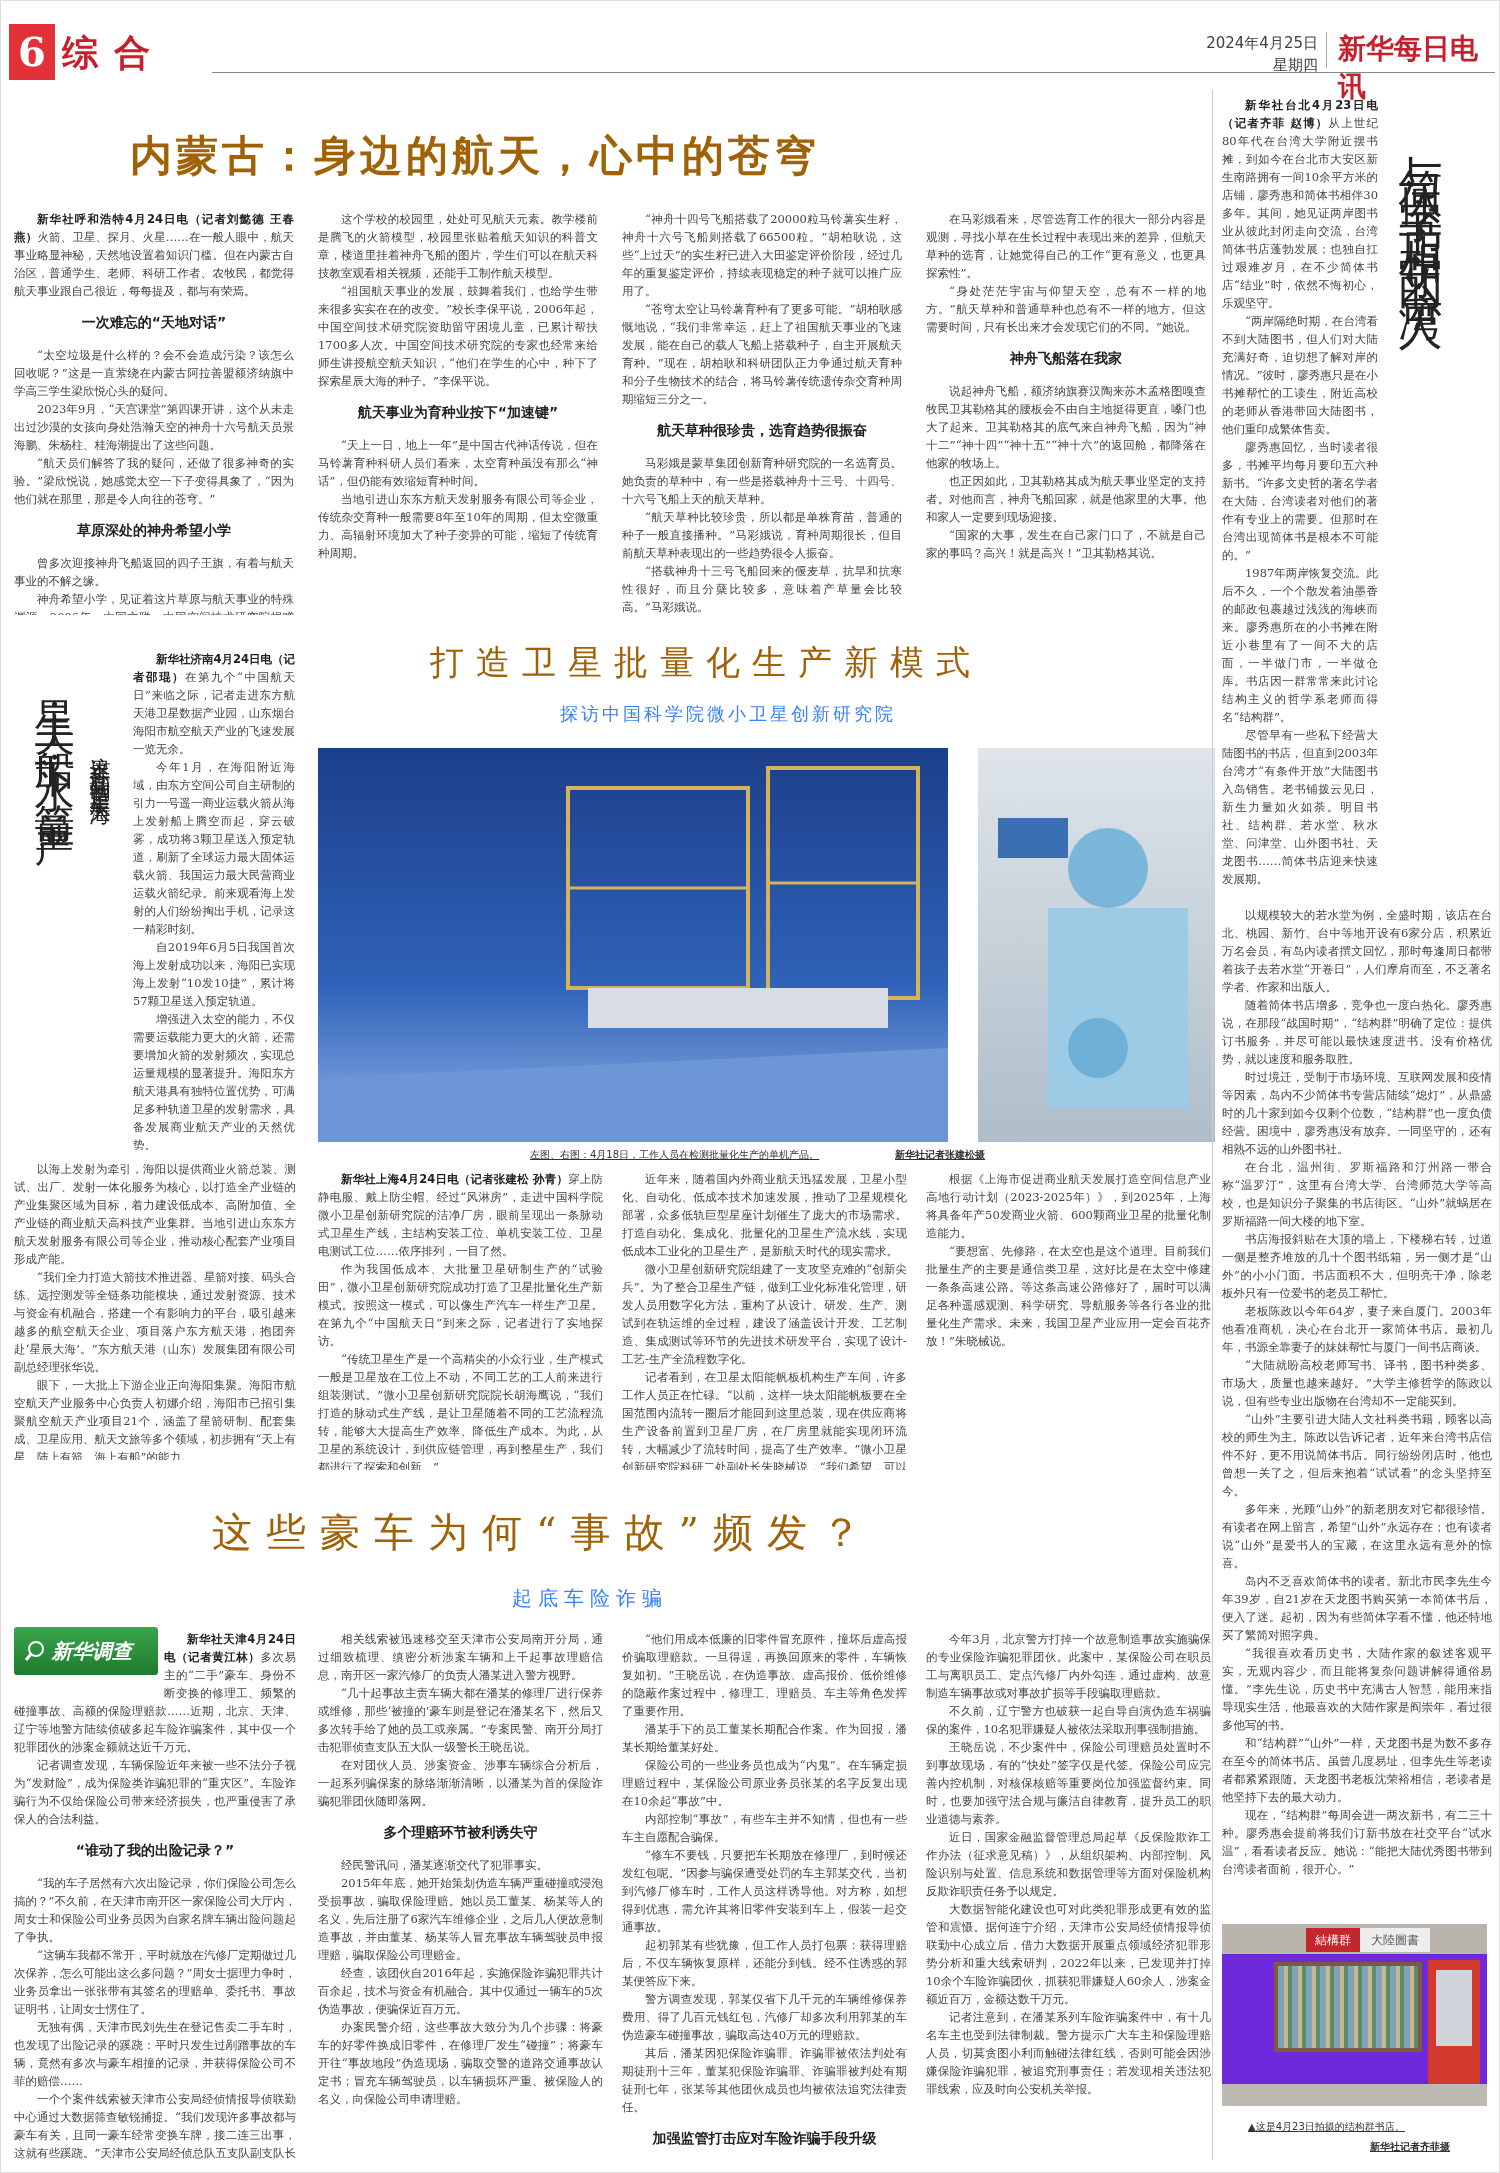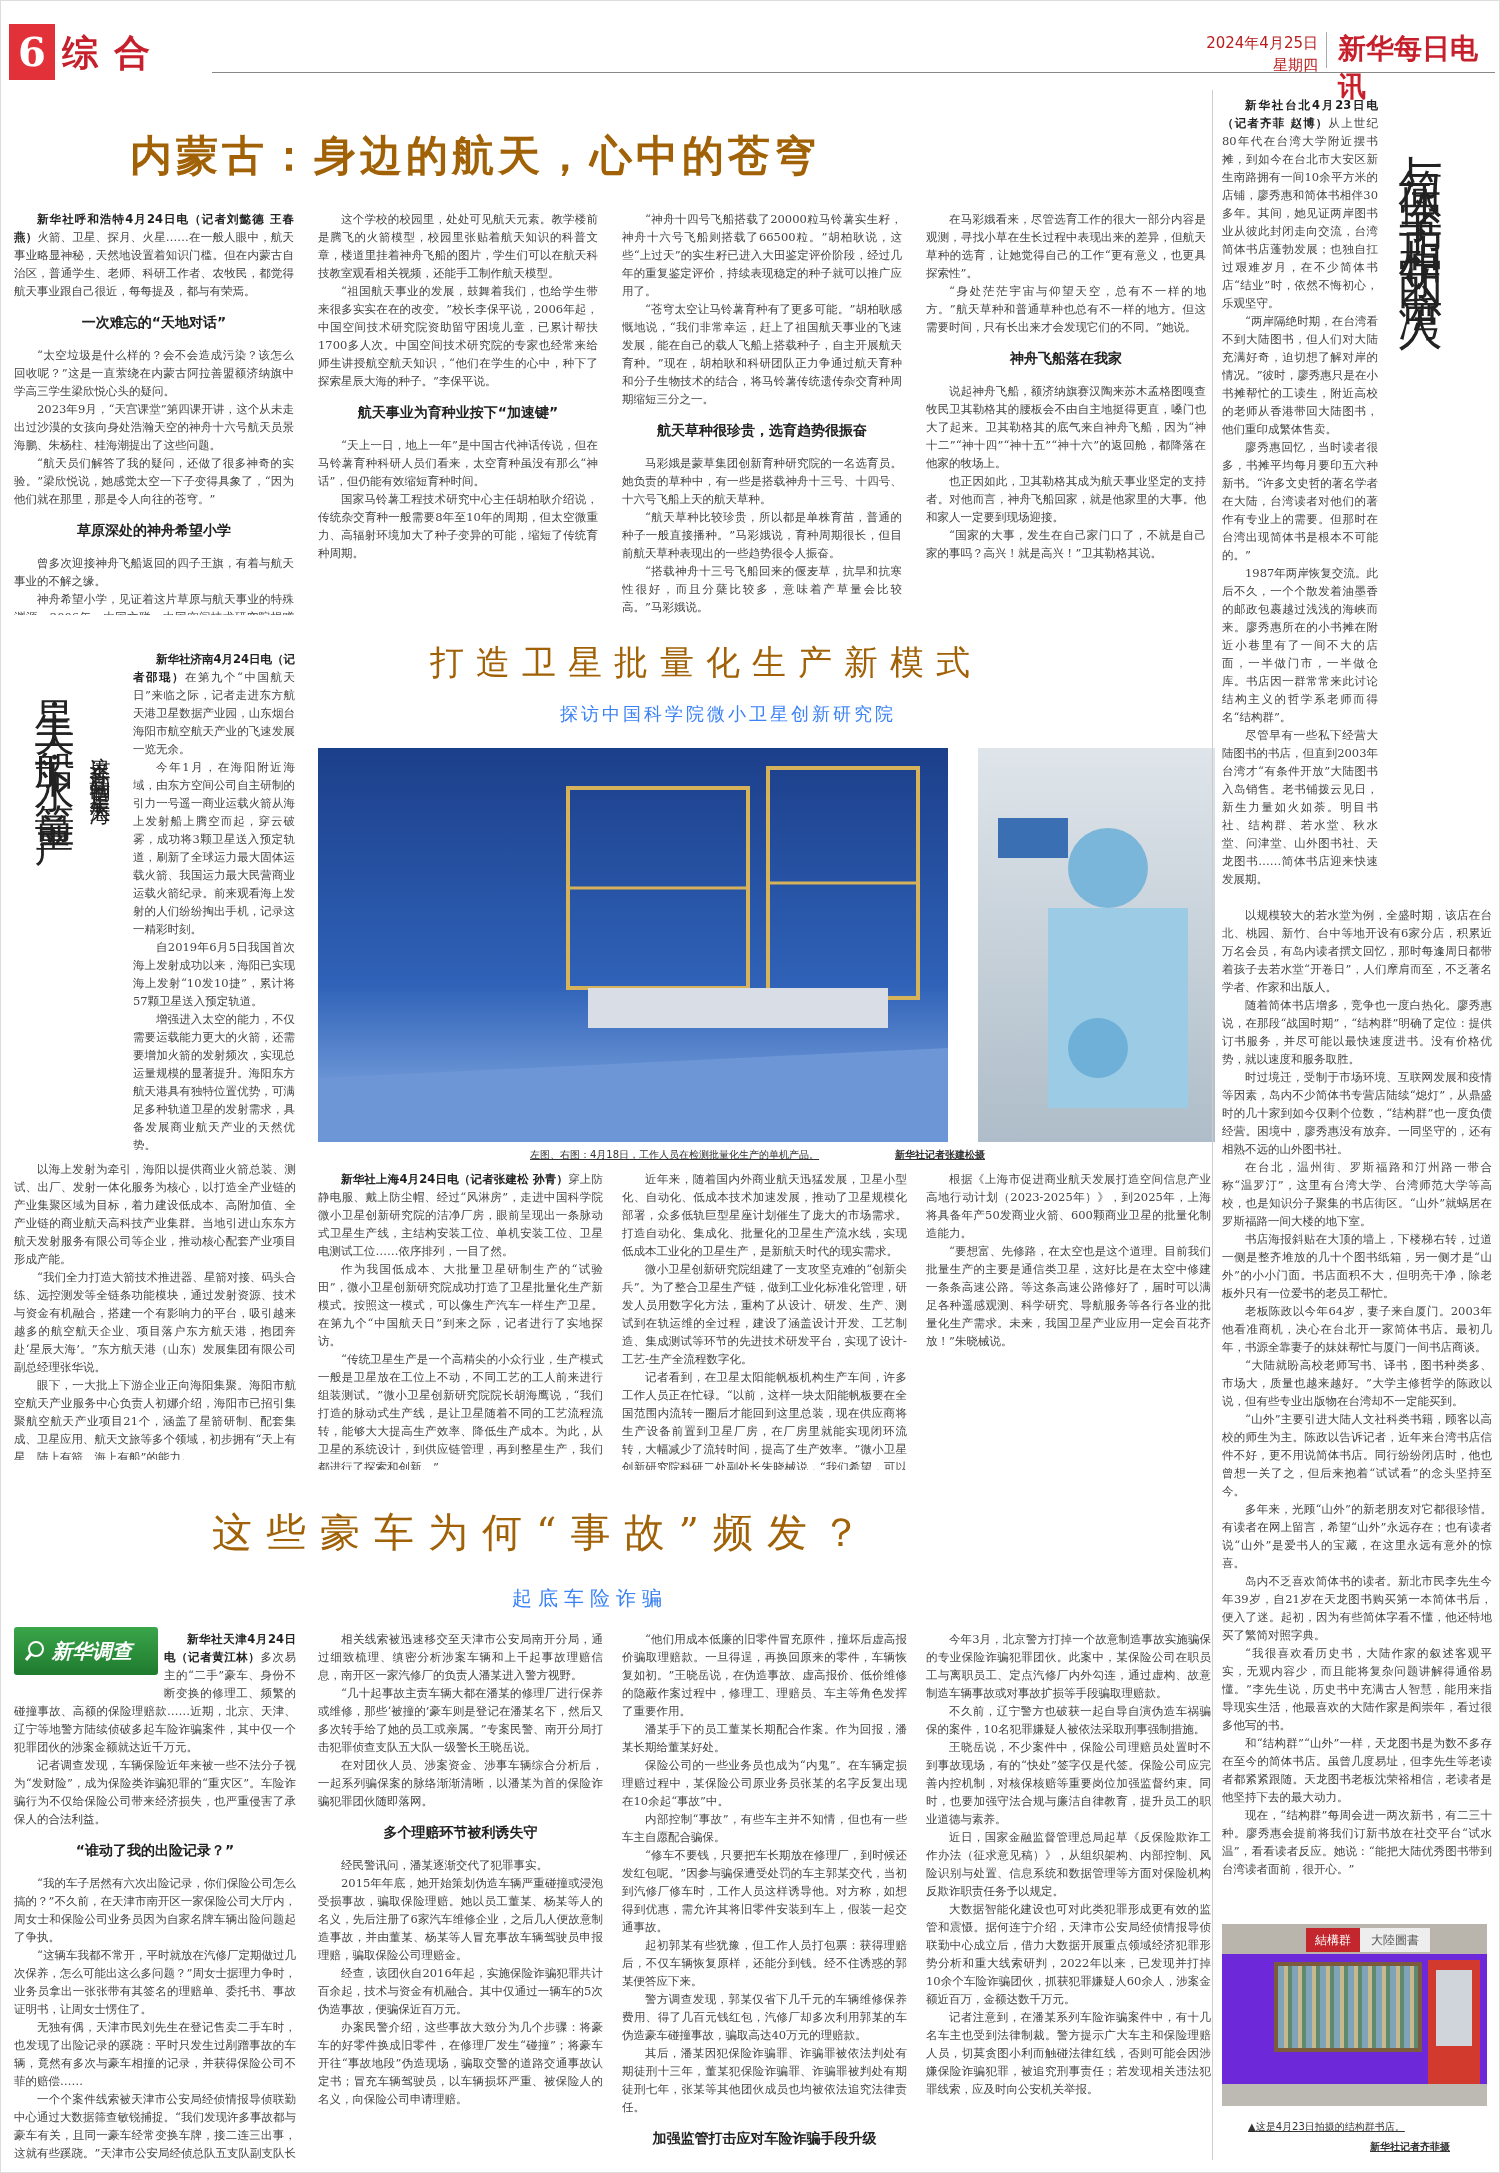--- a/index.html
+++ b/index.html
@@ -2,21 +2,21 @@
 <html><head>
 <meta charset="utf-8">
 <style>
   * { box-sizing: border-box; margin: 0; padding: 0; }
   body { width: 1500px; height: 2173px; background: #fff; font-family: "DejaVu Sans", sans-serif; color: #333; position: relative; overflow: hidden; }
   .abs { position: absolute; }
   .page-border { left: 0; top: 0; width: 1500px; height: 2173px; border: 1px solid #ddd; }
   .pagenum { left: 9px; top: 24px; width: 46px; height: 56px; background: #e3313a; color: #fff; font: bold 40px "DejaVu Serif", serif; text-align: center; line-height: 56px; }
   .section { left: 62px; top: 24px; font: bold 36px "DejaVu Serif", serif; color: #c5202b; letter-spacing: 16px; line-height: 56px; }
   .rule-top { left: 212px; top: 72px; width: 1283px; height: 1px; background: #888; }
-  .date { left: 1138px; top: 32px; text-align: right; font-size: 15px; line-height: 22px; color: #b91c1c; width: 180px; }
+  .date { left: 1138px; top: 32px; text-align: right; font-size: 15px; line-height: 22px; color: #404040; width: 180px; }
   .vsep { left: 1326px; top: 32px; width: 1px; height: 36px; background: #aaa; }
   .masthead { left: 1338px; top: 30px; font: bold 28px "DejaVu Serif", serif; color: #c5202b; }
   .h1 { font-family: "DejaVu Serif", serif; font-weight: bold; color: #a16207; white-space: nowrap; }
   .sub { font-family: "DejaVu Sans", sans-serif; color: #3b82f6; white-space: nowrap; }
   .col { font-size: 11.5px; line-height: 18px; color: #444; text-align: justify; overflow: hidden; font-family: "DejaVu Serif", serif; }
   .col p { text-indent: 2em; }
   .col .lead { text-indent: 2em; }
   .col .lead b { color: #222; font-family: "DejaVu Sans", sans-serif; }
   .subhead { font: bold 14px "DejaVu Sans", sans-serif; color: #222; text-align: center; margin: 14px 0; text-indent: 0 !important; }
   .vtitle { writing-mode: vertical-rl; font-family: "DejaVu Serif", serif; color: #222; white-space: nowrap; }
@@ -50,21 +50,21 @@
   <p>“航天员们解答了我的疑问，还做了很多神奇的实验。”梁欣悦说，她感觉太空一下子变得具象了，“因为他们就在那里，那是令人向往的苍穹。”</p>
   <div class="subhead">草原深处的神舟希望小学</div>
   <p>曾多次迎接神舟飞船返回的四子王旗，有着与航天事业的不解之缘。</p>
   <p>神舟希望小学，见证着这片草原与航天事业的特殊渊源。2006年，中国文联、中国空间技术研究院捐赠180万元援建该小学，捐赠款源自艺术作品《跃马图》的义卖款，而这幅作品曾“搭乘”神舟六号飞船，与航天员一起在太空翱翔。</p>
 </div>
 <div class="abs col" style="left:318px; top:210px; width:280px; height:405px;">
   <p>这个学校的校园里，处处可见航天元素。教学楼前是腾飞的火箭模型，校园里张贴着航天知识的科普文章，楼道里挂着神舟飞船的图片，学生们可以在航天科技教室观看相关视频，还能手工制作航天模型。</p>
   <p>“祖国航天事业的发展，鼓舞着我们，也给学生带来很多实实在在的改变。”校长李保平说，2006年起，中国空间技术研究院资助留守困境儿童，已累计帮扶1700多人次。中国空间技术研究院的专家也经常来给师生讲授航空航天知识，“他们在学生的心中，种下了探索星辰大海的种子。”李保平说。</p>
   <div class="subhead">航天事业为育种业按下“加速键”</div>
   <p>“天上一日，地上一年”是中国古代神话传说，但在马铃薯育种科研人员们看来，太空育种虽没有那么“神话”，但仍能有效缩短育种时间。</p>
-  <p>国家马铃薯工程技术研究中心主任胡柏耿介绍说，传统杂交育种一般需要8年至10年的周期，但太空微重力、高辐射环境加大了种子变异的可能，缩短了传统育种周期。</p>
+  <p>当地引进山东东方航天发射服务有限公司等企业，传统杂交育种一般需要8年至10年的周期，但太空微重力、高辐射环境加大了种子变异的可能，缩短了传统育种周期。</p>
 </div>
 <div class="abs col" style="left:622px; top:210px; width:280px; height:405px;">
   <p>“神舟十四号飞船搭载了20000粒马铃薯实生籽，神舟十六号飞船则搭载了66500粒。”胡柏耿说，这些“上过天”的实生籽已进入大田鉴定评价阶段，经过几年的重复鉴定评价，持续表现稳定的种子就可以推广应用了。</p>
   <p>“苍穹太空让马铃薯育种有了更多可能。”胡柏耿感慨地说，“我们非常幸运，赶上了祖国航天事业的飞速发展，能在自己的载人飞船上搭载种子，自主开展航天育种。”现在，胡柏耿和科研团队正力争通过航天育种和分子生物技术的结合，将马铃薯传统遗传杂交育种周期缩短三分之一。</p>
   <div class="subhead">航天草种很珍贵，选育趋势很振奋</div>
   <p>马彩娥是蒙草集团创新育种研究院的一名选育员。她负责的草种中，有一些是搭载神舟十三号、十四号、十六号飞船上天的航天草种。</p>
   <p>“航天草种比较珍贵，所以都是单株育苗，普通的种子一般直接播种。”马彩娥说，育种周期很长，但目前航天草种表现出的一些趋势很令人振奋。</p>
   <p>“搭载神舟十三号飞船回来的偃麦草，抗旱和抗寒性很好，而且分蘖比较多，意味着产草量会比较高。”马彩娥说。</p>
 </div>
 <div class="abs col" style="left:926px; top:210px; width:280px; height:405px;">

